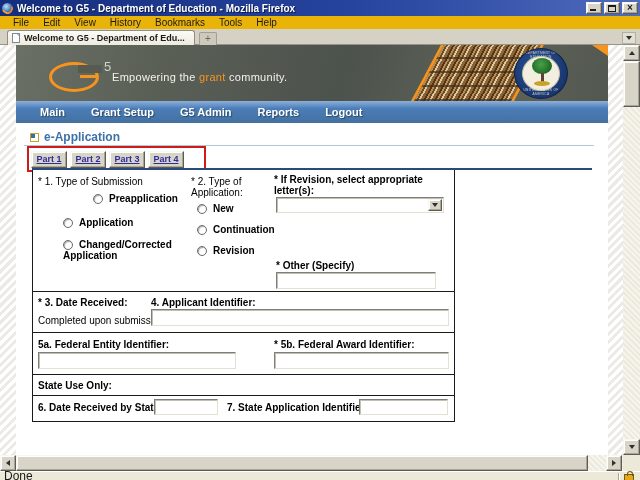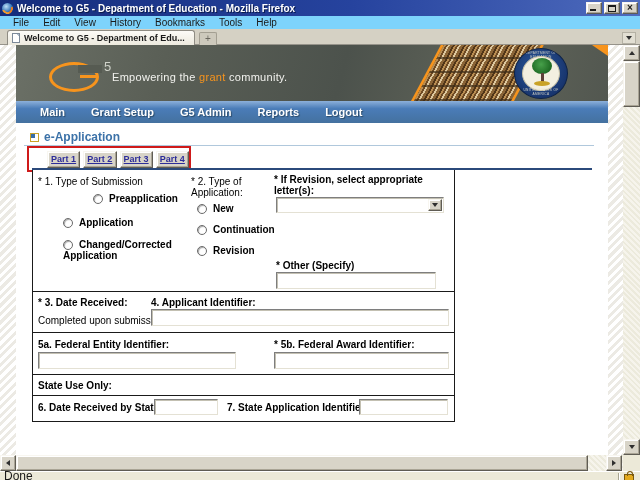--- a/index.html
+++ b/index.html
@@ -26,21 +26,21 @@
     border:2px solid transparent; border-right-color:#ee7d1b; border-bottom-color:#f59a2a; transform:rotate(25deg); }
   #title-text { color:#fff; font-size:10px; font-weight:bold; margin-left:4px; white-space:nowrap;
     text-shadow:1px 1px 0 #0a1a4a; }
   #winbtns { position:absolute; right:2px; top:2px; display:flex; gap:2px; }
   .winbtn { width:16px; height:12px; position:relative; cursor:default; }
   .winbtn .minbar { position:absolute; left:3px; bottom:2px; width:6px; height:2px; background:#1a1a1a; }
   .winbtn .restbox { position:absolute; left:3px; top:2px; width:8px; height:7px; border:1px solid #1a1a1a; border-top:2px solid #1a1a1a; background:#d8d4c8; }
   .winbtn .xg { position:absolute; left:0; top:-1px; width:100%; text-align:center; font-size:10px; font-weight:bold; color:#1a1a1a; line-height:12px; }
 
   
-  #menubar { position:absolute; left:0; top:16px; width:640px; height:13px; background:#7dd3fc;
+  #menubar { position:absolute; left:0; top:16px; width:640px; height:13px; background:#eab308;
     display:flex; align-items:center; padding-left:6px; }
   .menu-item { font-size:10px; color:#1a1a1a; padding:0 7px; line-height:13px; }
 
   
   #tabstrip { position:absolute; left:0; top:29px; width:640px; height:16px; background:#d5d1c4;
     border-bottom:1px solid #96938a; }
   #activetab { position:absolute; left:7px; top:1px; width:188px; height:15px;
     background:linear-gradient(#fcfbf7,#edeade); border:1px solid #8f8c83; border-bottom:none;
     border-radius:3px 3px 0 0; display:flex; align-items:center; padding-left:4px; }
   #pageicon { width:8px; height:10px; background:#fff; border:1px solid #7d8a99; flex:0 0 auto;
@@ -95,22 +95,22 @@
     background:linear-gradient(#8cb0da,#4a7cb8 35%,#44719f); display:flex; align-items:center;
     padding-left:24px; gap:26px; }
   .nav-item { color:#fff; font-size:11px; font-weight:bold; text-shadow:1px 1px 1px #2a4a6a; }
 
   
   #content { position:absolute; left:0; top:78px; width:592px; height:332px; background:#fff; }
   #heading-icon { position:absolute; left:14px; top:10px; width:9px; height:9px; background:#fff; border:1px solid #c9a227; }
   #heading-icon::after { content:""; position:absolute; left:0; top:0; width:4px; height:4px; background:#3a6ea5; }
   #page-heading { position:absolute; left:28px; top:7px; font-size:12px; font-weight:bold; color:#3c72a8; }
   #heading-rule { position:absolute; left:8px; top:22px; width:570px; border-top:1px solid #b0c8dc; }
-  #redbox { position:absolute; left:11px; top:23px; width:164px; height:26px; border:2px solid #cf1a1a;
-    display:flex; align-items:center; gap:3px; padding-left:18px; }
+  #redbox { position:absolute; left:11px; top:23px; width:179px; height:26px; border:2px solid #cf1a1a;
+    display:flex; align-items:center; gap:3px; padding-left:2px; }
   .part-tab { width:36px; height:17px; font-size:9px; font-weight:bold; color:#2d2d99;
     text-decoration:underline; text-align:center; line-height:15px; cursor:default; }
   #panel-line { position:absolute; left:16px; top:45px; width:560px; border-top:2px solid #2b4a7b; }
 
   
   #formtable { position:absolute; left:16px; top:47px; width:423px; background:#fff;
     border:1px solid #1a1a1a; border-top:none; font-size:10px; color:#000; }
   .frow { position:relative; border-bottom:1px solid #1a1a1a; }
   .frow:last-child { border-bottom:none; }
   #row1 { height:22px; } #row2 { height:122px; } #row3 { height:41px; }

